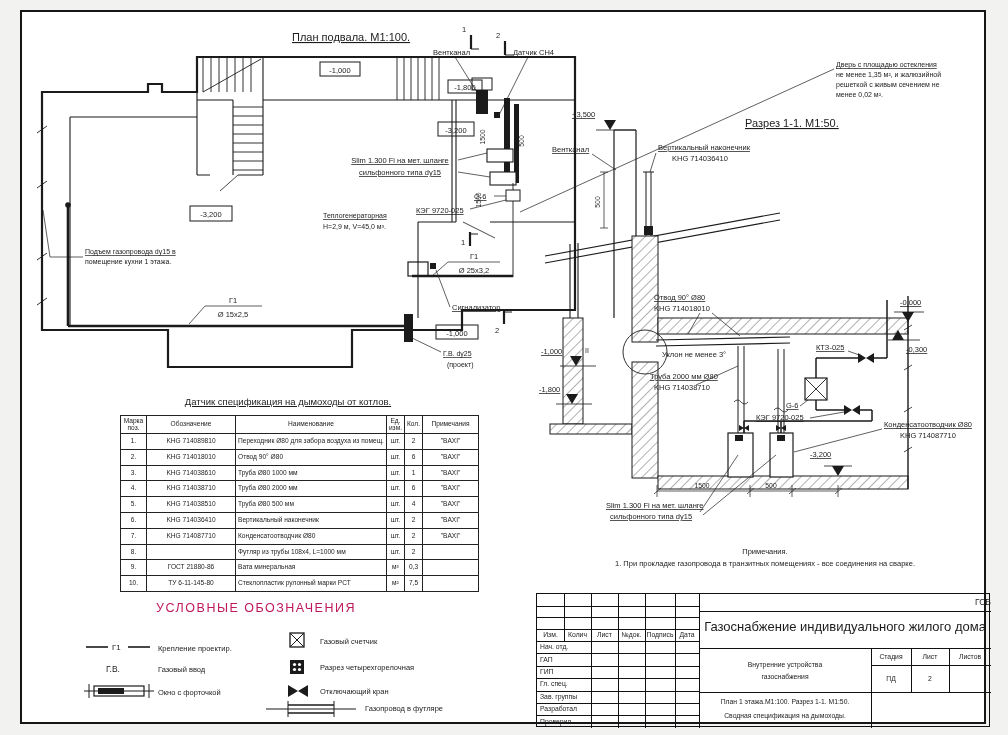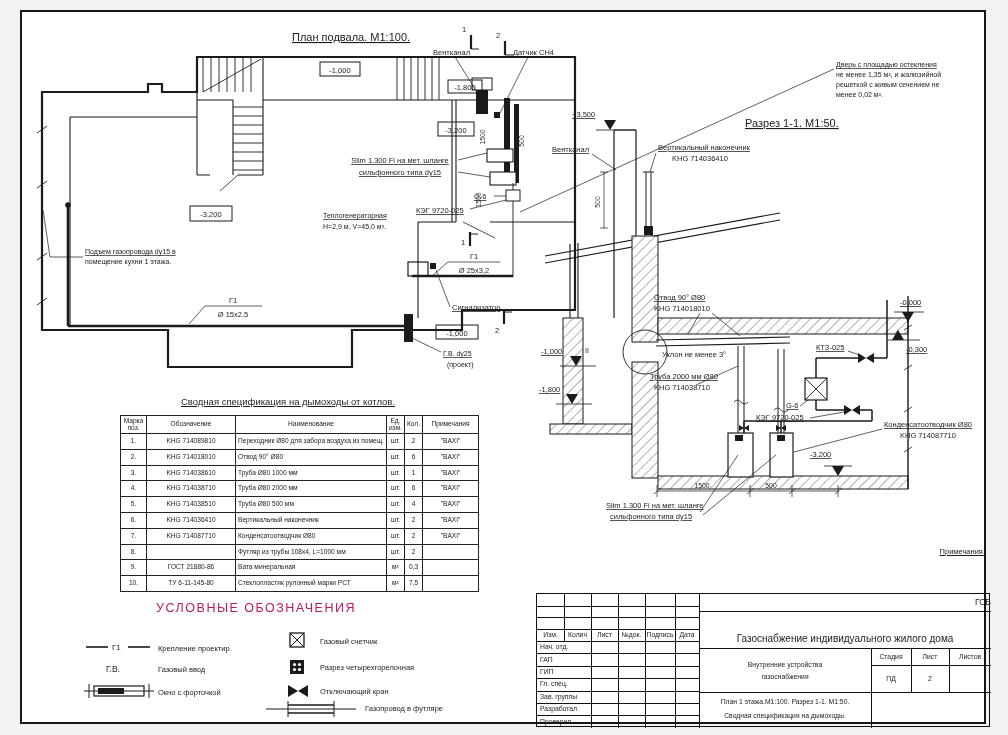--- a/index.html
+++ b/index.html
@@ -21,22 +21,22 @@
   .spec th{font-weight:normal;height:17px;white-space:normal;}
   .spec td.nm{text-align:left;}
   .spec-title{position:absolute;left:120px;top:396px;width:336px;text-align:center;
     font-size:9.5px;color:#1c1c1c;text-decoration:underline;}
   
   .leg-title{position:absolute;left:106px;top:601px;width:300px;text-align:center;
     font-size:12.5px;letter-spacing:1.5px;color:#be185d;}
   .leg-item{position:absolute;color:#1c1c1c;font-size:7.5px;}
   .leg-sym{position:absolute;}
   
-  .notes{position:absolute;left:545px;top:546px;width:440px;text-align:right;
-    color:#1c1c1c;font-size:7.5px;line-height:1.55;text-decoration:underline;}
+  .notes{position:absolute;left:545px;top:546px;width:440px;text-align:center;
+    color:#1c1c1c;font-size:7.5px;line-height:1.55;}
   
   .tb{position:absolute;left:536px;top:593px;width:454px;height:134px;
     border:1.6px solid #111;box-sizing:border-box;}
   .tbl{position:absolute;background:#111;}
   .tbt{position:absolute;color:#1c1c1c;font-size:6.8px;line-height:1.1;
     display:flex;align-items:center;justify-content:center;text-align:right;overflow:hidden;}
   .tbt.left{justify-content:flex-start;padding-left:3px;text-align:left;}
 </style>
 </head>
 <body>
@@ -239,21 +239,21 @@
       <text class="t und" x="786" y="408">G-6</text>
       <text class="t und" x="756" y="420">КЭГ 9720-025</text>
       <text class="t und" x="884" y="427">Конденсатоотводчик Ø80</text>
       <text class="t" x="900" y="438">KHG 714087710</text>
       <text class="t und" x="606" y="508">Slim 1.300 Fi на мет. шланге</text>
       <text class="t und" x="610" y="519">сильфонного типа dy15</text>
     </g>
   </g>
 </svg>
 
-<div class="spec-title">Сводная спецификация на дымоходы от котлов.</div>
+<div class="spec-title">Датчик спецификация на дымоходы от котлов.</div>
 <table class="spec">
   <colgroup>
       <col style="width:26px">
       <col style="width:89px">
       <col style="width:133px">
       <col style="width:18px">
       <col style="width:14px">
       <col style="width:56px">
     </colgroup>
   <tbody>
@@ -393,20 +393,21 @@
   <line x1="0" y1="9" x2="90" y2="9" stroke="#1b1b1b" stroke-width="1.2"></line>
   <line x1="22" y1="5" x2="68" y2="5" stroke="#1b1b1b" stroke-width="1.6"></line>
   <line x1="22" y1="13" x2="68" y2="13" stroke="#1b1b1b" stroke-width="1.6"></line>
   <line x1="22" y1="1" x2="22" y2="17" stroke="#1b1b1b" stroke-width="1"></line>
   <line x1="68" y1="1" x2="68" y2="17" stroke="#1b1b1b" stroke-width="1"></line>
 </svg>
 <div class="leg-item" style="left:365px;top:704px">Газопровод в футляре</div>
 
 <div class="notes">
   <div>Примечания.</div>
+  <div>1. При прокладке газопровода в транзитных помещениях - все соединения на сварке.</div>
 </div>
 
 <div class="tb">
 
   <div class="tbl" style="left:162px;top:0;width:1.4px;height:134px"></div>
   <div class="tbl" style="left:27px;top:0;width:1px;height:47px"></div>
   <div class="tbl" style="left:54px;top:0;width:1px;height:134px"></div>
   <div class="tbl" style="left:81px;top:0;width:1px;height:134px"></div>
   <div class="tbl" style="left:108px;top:0;width:1px;height:134px"></div>
   <div class="tbl" style="left:138px;top:0;width:1px;height:134px"></div>
@@ -440,21 +441,21 @@
 
   <div class="tbt left" style="left:0;top:47px;width:54px;height:12px">Нач. отд.</div>
   <div class="tbt left" style="left:0;top:59.4px;width:54px;height:12px">ГАП</div>
   <div class="tbt left" style="left:0;top:71.8px;width:54px;height:12px">ГИП</div>
   <div class="tbt left" style="left:0;top:84.2px;width:54px;height:12px">Гл. спец.</div>
   <div class="tbt left" style="left:0;top:96.6px;width:54px;height:12px">Зав. группы</div>
   <div class="tbt left" style="left:0;top:109px;width:54px;height:12px">Разработал</div>
   <div class="tbt left" style="left:0;top:121.4px;width:54px;height:12px">Проверил</div>
 
   <div class="tbt" style="left:162px;top:0;width:292px;height:17px;justify-content:flex-end;padding-right:6px;font-size:8.5px">ГСВ</div>
-  <div class="tbt" style="left:162px;top:26px;width:292px;height:37px;font-size:10px">Газоснабжение индивидуального жилого дома</div>
+  <div class="tbt" style="left:162px;top:15px;width:292px;height:37px;font-size:13px">Газоснабжение индивидуального жилого дома</div>
   <div class="tbt" style="left:162px;top:56px;width:172px;height:22px;padding-top:4px">Внутренние устройства</div>
   <div class="tbt" style="left:162px;top:76px;width:172px;height:14px">газоснабжения</div>
   <div class="tbt" style="left:334px;top:54px;width:40px;height:17px">Стадия</div>
   <div class="tbt" style="left:374px;top:54px;width:38px;height:17px">Лист</div>
   <div class="tbt" style="left:412px;top:54px;width:42px;height:17px">Листов</div>
   <div class="tbt" style="left:334px;top:71px;width:40px;height:27px">ПД</div>
   <div class="tbt" style="left:374px;top:71px;width:38px;height:27px">2</div>
   <div class="tbt" style="left:412px;top:71px;width:42px;height:27px"></div>
   <div class="tbt" style="left:162px;top:100px;width:172px;height:16px">План 1 этажа.М1:100. Разрез 1-1. М1:50.</div>
   <div class="tbt" style="left:162px;top:114px;width:172px;height:16px">Сводная спецификация на дымоходы.</div>

